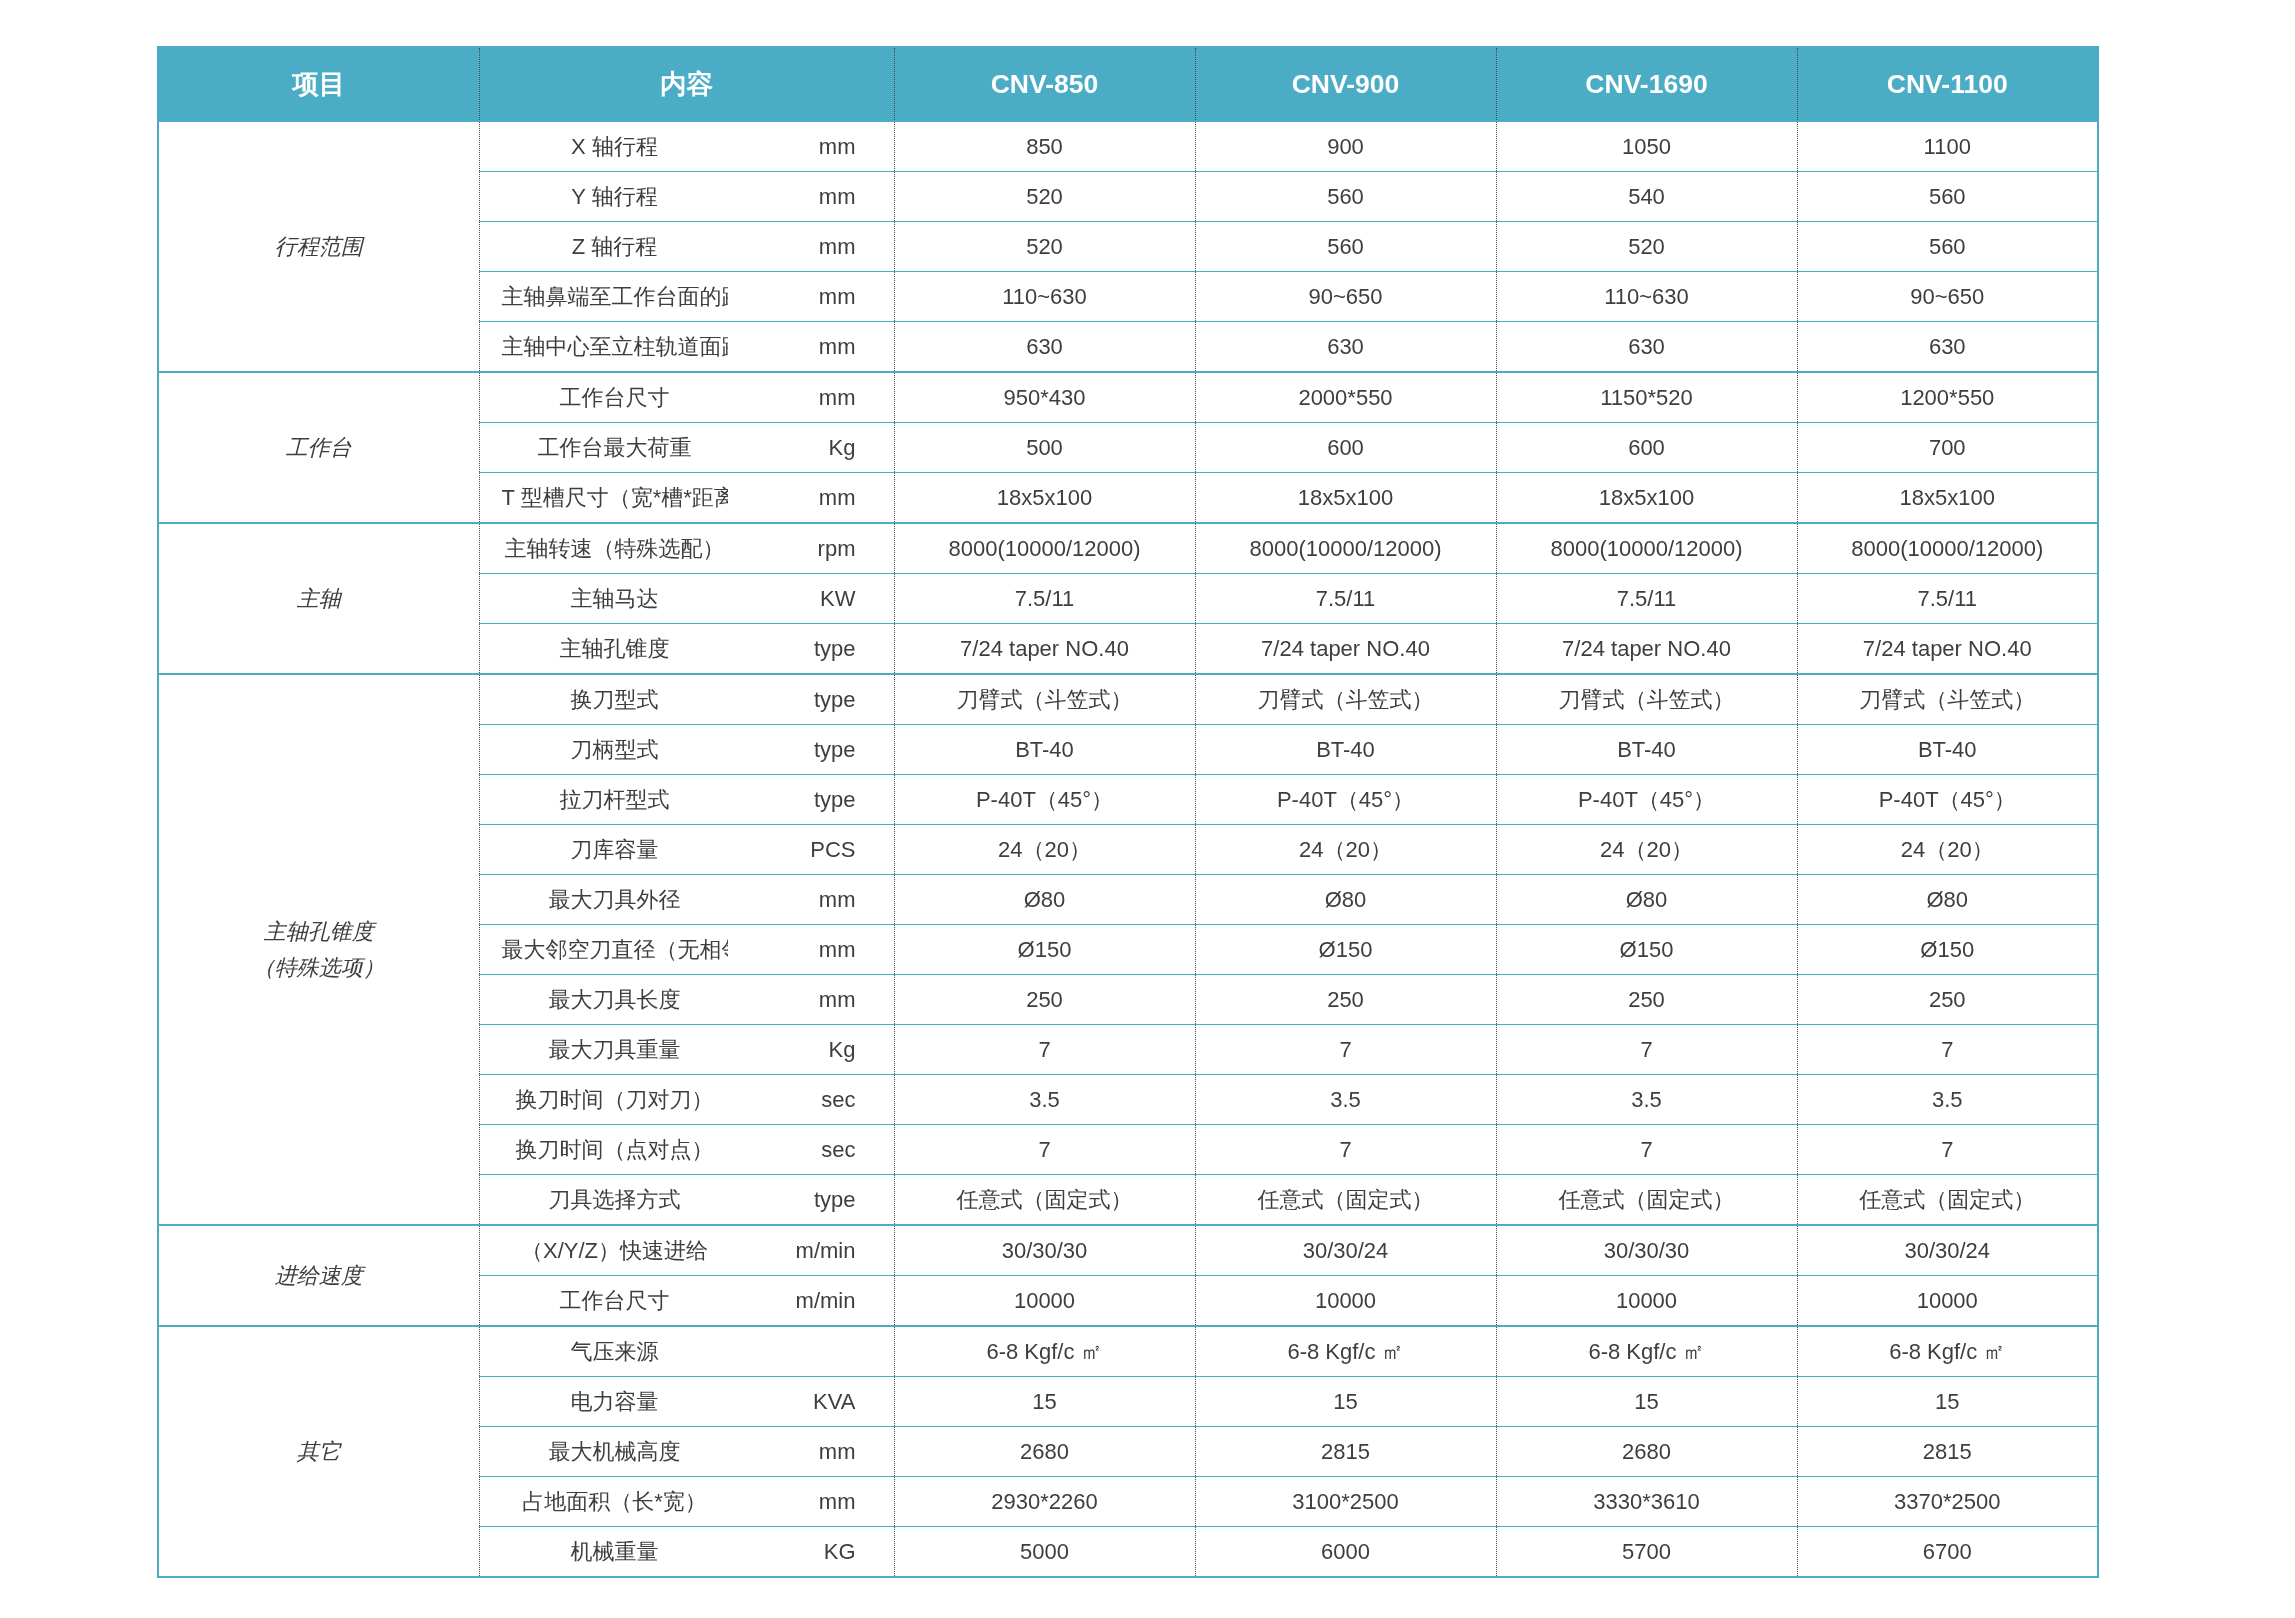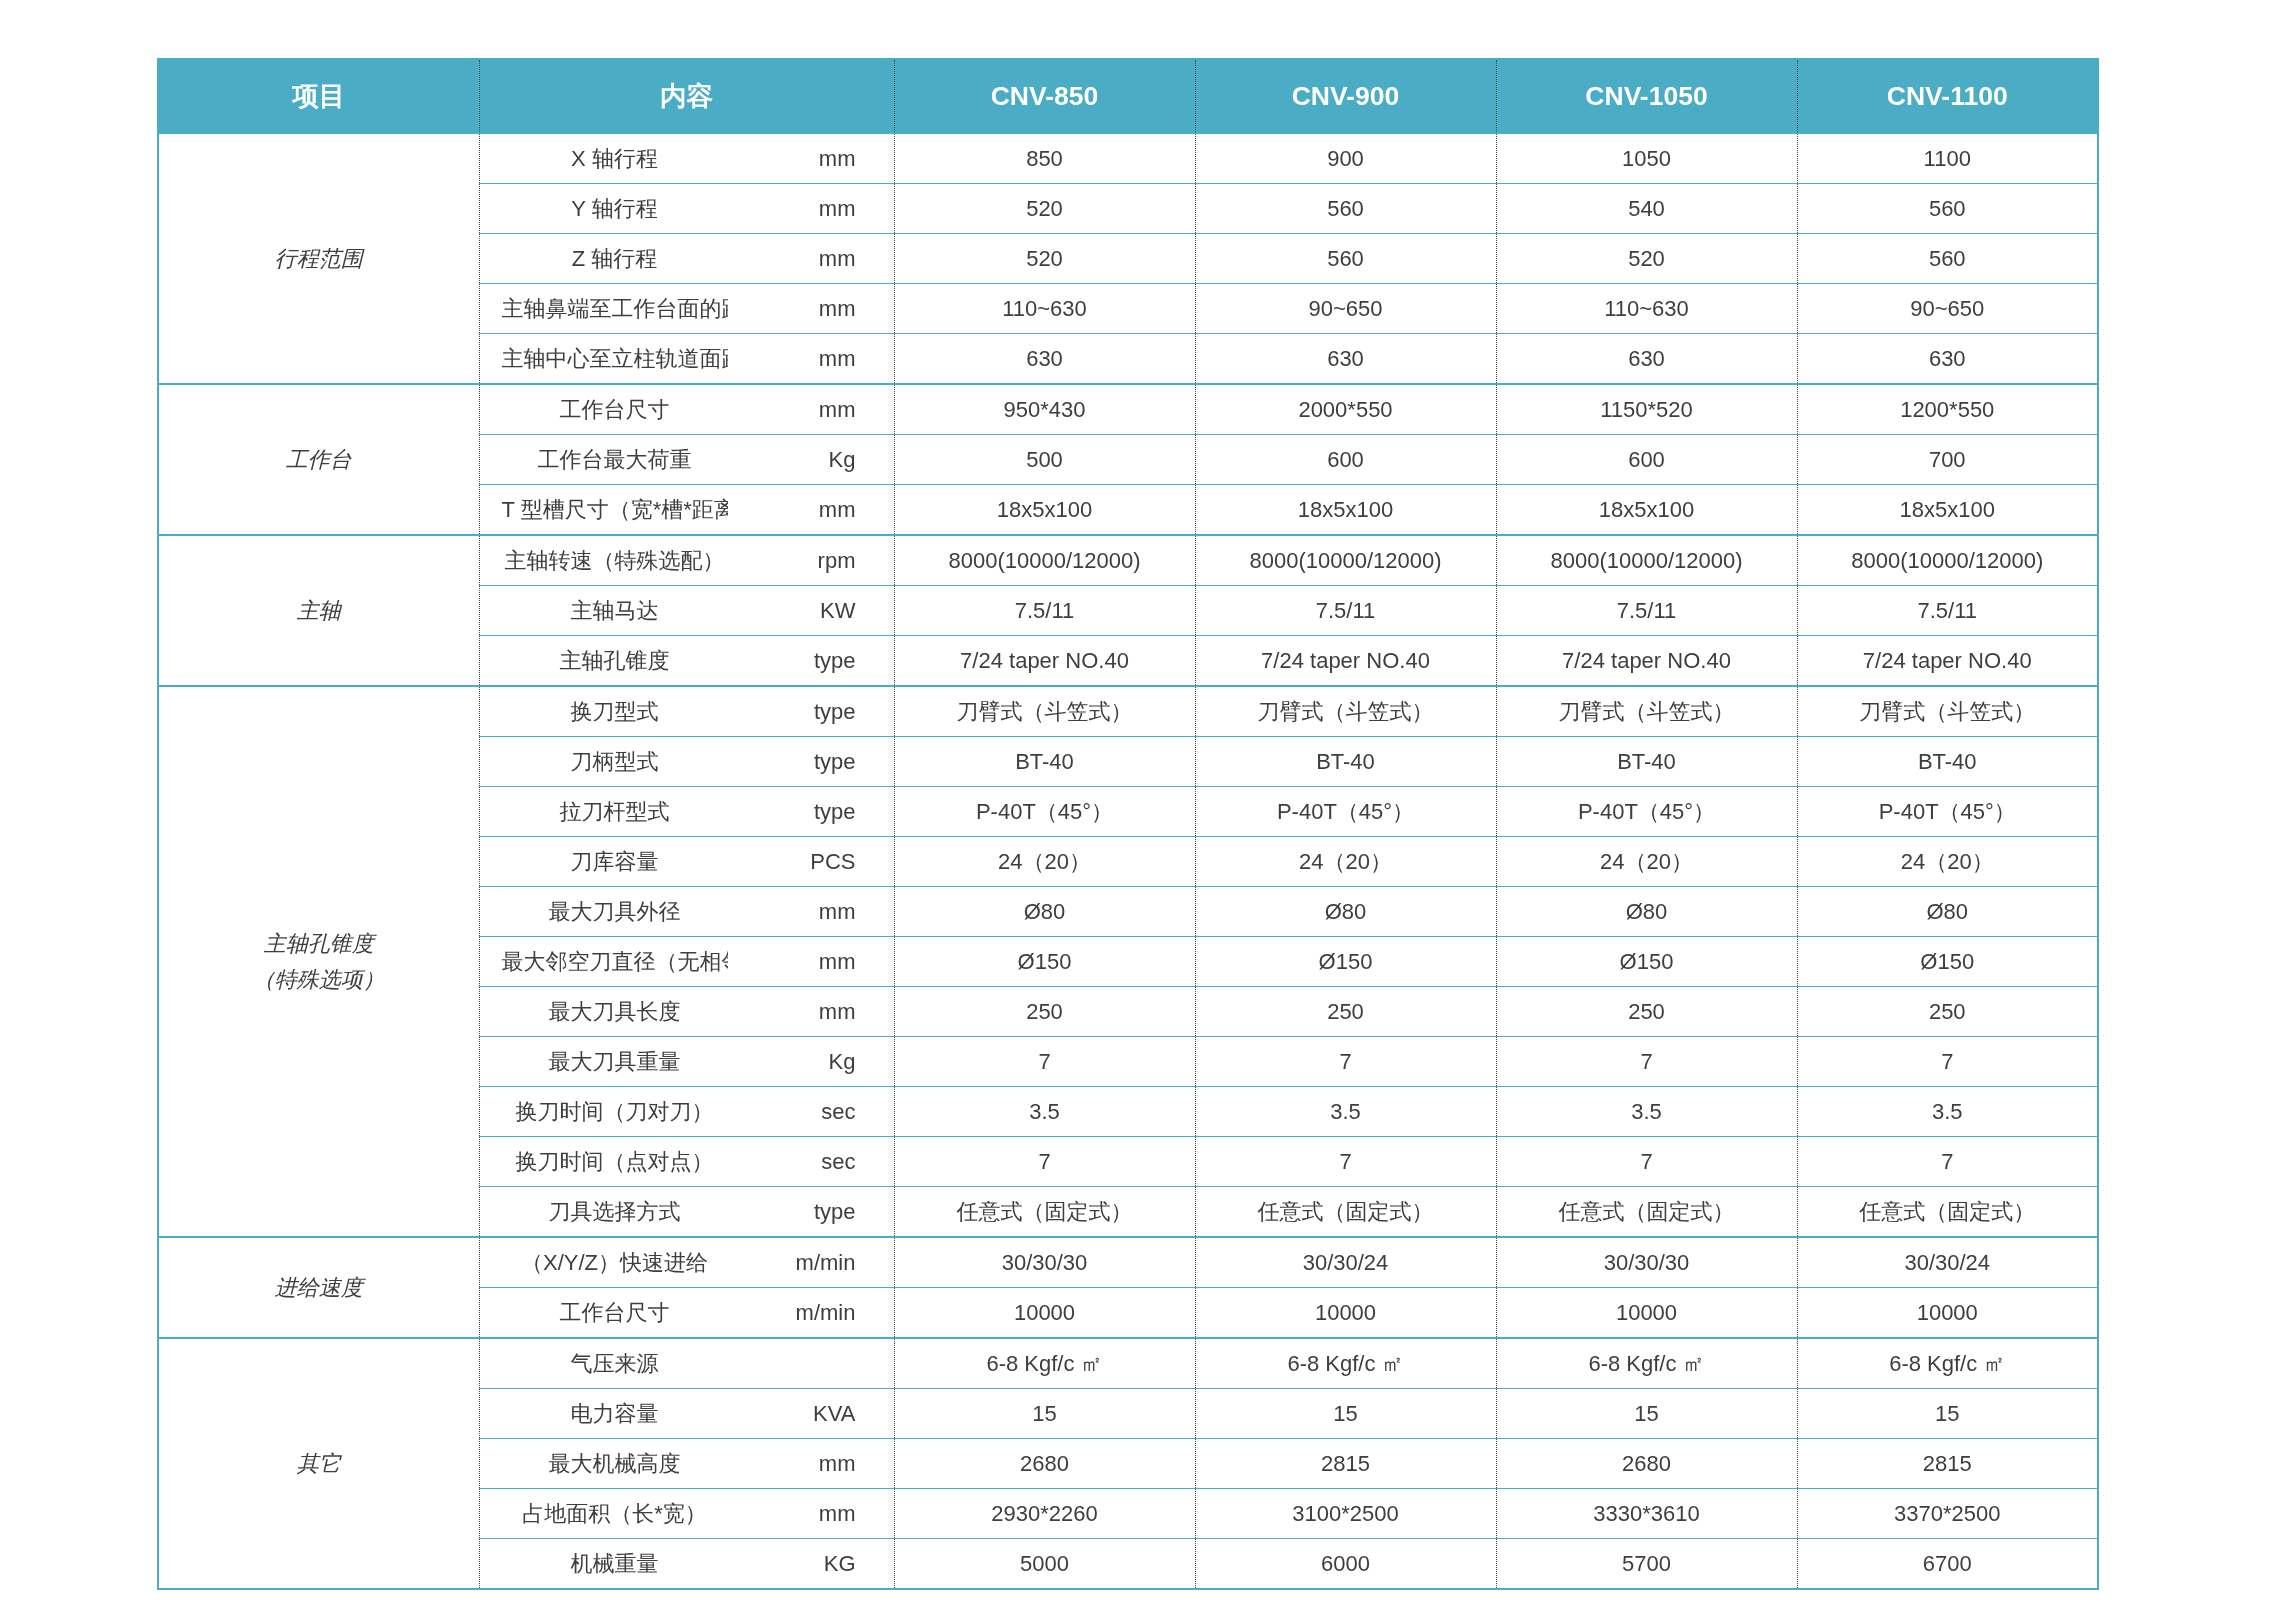--- a/index.html
+++ b/index.html
@@ -11,21 +11,21 @@
   body{
     width:2295px;height:1618px;
     background:#ffffff;
     font-family:"Liberation Sans", sans-serif;
     overflow:hidden;
     position:relative;
   }
   .table-wrap{
     position:absolute;
     left:157px;
-    top:58px;
+    top:46px;
   }
   table.spec{
     border-collapse:collapse;
     table-layout:fixed;
     width:1940px;
     border:2.6px solid var(--teal);
   }
   col.c-item{width:321px;}
   col.c-content{width:415px;}
   col.c-model{width:301px;}
@@ -99,21 +99,21 @@
       <col class="c-model">
       <col class="c-model">
       <col class="c-model">
     </colgroup>
     <thead>
       <tr>
         <th>项目</th>
         <th>内容</th>
         <th>CNV-850</th>
         <th>CNV-900</th>
-        <th>CNV-1050</th>
+        <th>CNV-1690</th>
         <th>CNV-1100</th>
       </tr>
     </thead>
     <tbody id="spec-body">
         <tr class="row-group-start">
           <td class="item-cell" rowspan="5">行程范围</td>
           <td class="content-cell">
             <div class="content-inner">
               <span class="row-label">X 轴行程</span>
               <span class="row-unit">mm</span>

